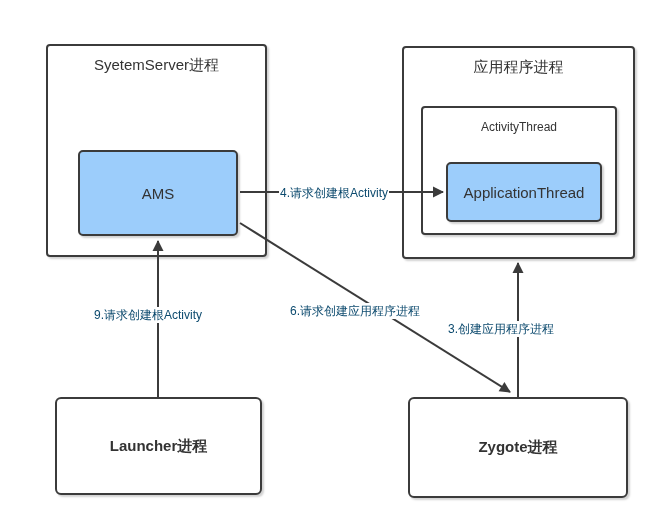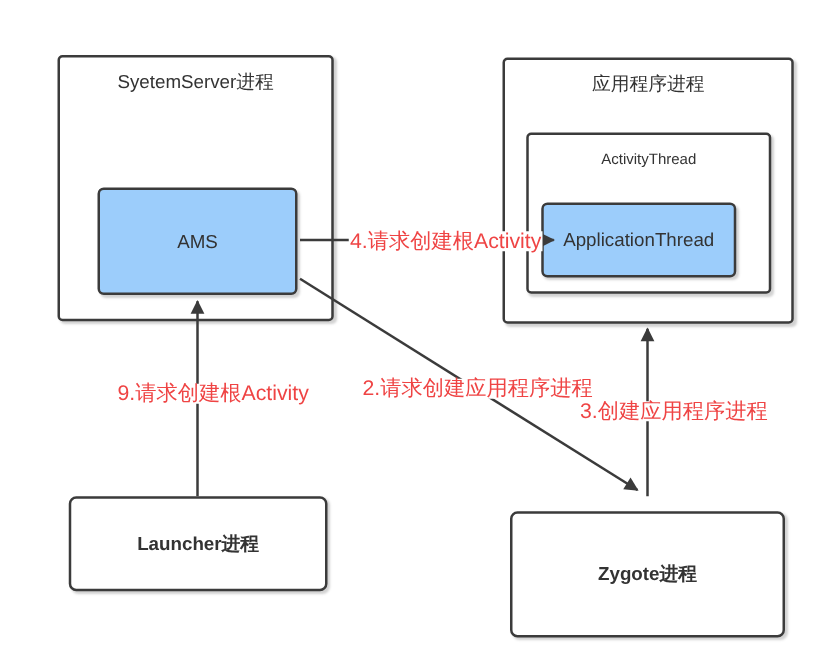--- a/index.html
+++ b/index.html
@@ -51,42 +51,42 @@
   }
   .box-title.regular {
     font-weight: normal;
     font-size: 12px;
     top: 12px;
   }
   #sys-server   { left: 46px;  top: 44px;  width: 221px; height: 213px; }
   #ams          { left: 78px;  top: 150px; width: 160px; height: 86px;  }
   #app-process  { left: 402px; top: 46px;  width: 233px; height: 213px; }
   #act-thread   { left: 421px; top: 106px; width: 196px; height: 129px; }
-  #appt-thread  { left: 433px; top: 162px; width: 156px; height: 60px;  }
-  #launcher     { left: 55px;  top: 397px; width: 207px; height: 76px;  }
-  #zygote       { left: 408px; top: 397px; width: 220px; height: 101px; margin-top: 12px; }
+  #appt-thread  { left: 446px; top: 162px; width: 156px; height: 60px;  }
+  #launcher     { left: 55px;  top: 397px; width: 207px; height: 98px;  }
+  #zygote       { left: 408px; top: 397px; width: 220px; height: 101px; }
 
   .arrow-layer {
     position: absolute;
     left: 0; top: 0;
     width: 667px; height: 530px;
     pointer-events: none;
   }
   .arrow-label {
     position: absolute;
-    font-size: 17px;
+    font-size: 12px;
     line-height: 16px;
-    color: #ef4444;
+    color: #0c4a6e;
     background: #ffffff;
     white-space: nowrap;
     padding: 0 1px;
   }
   #label-step1 { left: 93px;  top: 307px; }
   #label-step2 { left: 289px; top: 303px; }
-  #label-step3 { left: 463px; top: 321px; text-align: right; }
+  #label-step3 { left: 447px; top: 321px; text-align: right; }
   #label-step4 { left: 279px; top: 185px; }
 </style>
 </head>
 <body>
 
 <div class="canvas">
 
   <div class="box container-box" id="sys-server">
     <div class="box-title">SyetemServer进程</div>
   </div>
@@ -121,17 +121,17 @@
         <path d="M1,1 L12,6.5 L1,12 Z" fill="#3b3b3b"></path>
       </marker>
     </defs>
     <line x1="158" y1="397" x2="158" y2="241" stroke="#3b3b3b" stroke-width="2" marker-end="url(#arrowhead)"></line>
     <line x1="240" y1="223" x2="510" y2="392" stroke="#3b3b3b" stroke-width="2" marker-end="url(#arrowhead)"></line>
     <line x1="518" y1="397" x2="518" y2="263" stroke="#3b3b3b" stroke-width="2" marker-end="url(#arrowhead)"></line>
     <line x1="240" y1="192" x2="443" y2="192" stroke="#3b3b3b" stroke-width="2" marker-end="url(#arrowhead)"></line>
   </svg>
 
   <div class="arrow-label" id="label-step1">9.请求创建根Activity</div>
-  <div class="arrow-label" id="label-step2">2.请求创建应用程序进程</div>
+  <div class="arrow-label" id="label-step2">6.请求创建应用程序进程</div>
   <div class="arrow-label" id="label-step3">3.创建应用程序进程</div>
   <div class="arrow-label" id="label-step4">4.请求创建根Activity</div>
 
 </div>
 
 </body></html>

